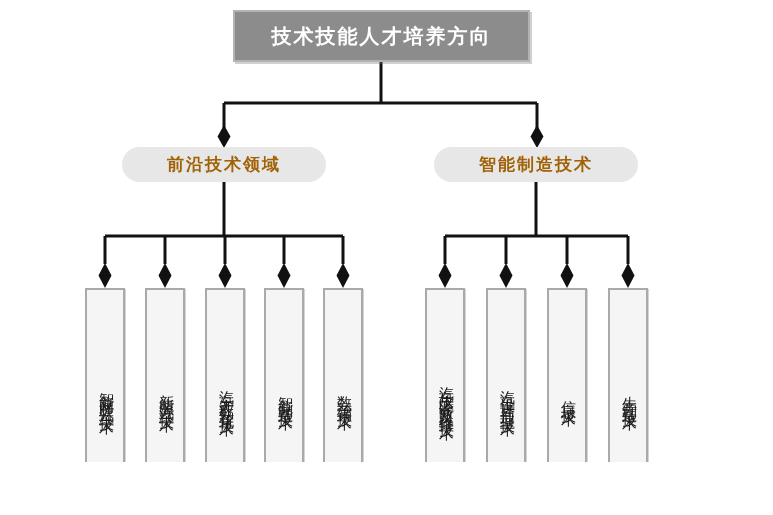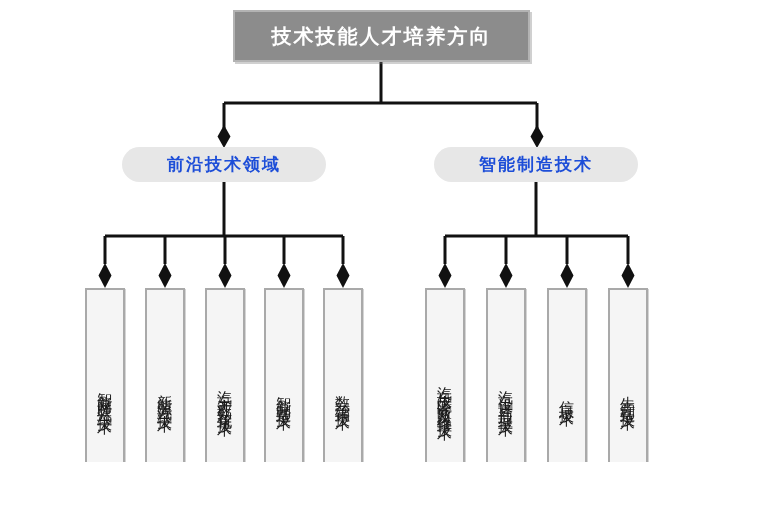--- a/index.html
+++ b/index.html
@@ -7,20 +7,21 @@
     padding: 0;
     background: #ffffff;
     font-family: "Liberation Sans", sans-serif;
   }
   .canvas {
     position: relative;
     width: 773px;
     height: 462px;
     background: #ffffff;
     overflow: hidden;
+    font-family: Liberation Mono, monospace;
   }
   svg.connectors {
     position: absolute;
     left: 0; top: 0;
     width: 773px; height: 515px;
   }
   svg.connectors path {
     fill: none;
     stroke: var(--line, #111111);
     stroke-width: 3;
@@ -54,21 +55,21 @@
     background: var(--pill-fill, #e7e7e7);
     border-radius: 17.5px;
     box-sizing: border-box;
     display: flex;
     align-items: center;
     justify-content: center;
   }
   .pill.left  { left: 122px; }
   .pill.right { left: 434px; }
   .pill span {
-    color: #1d4ed8;
+    color: #a16207;
     font-size: 17px;
     font-weight: bold;
     letter-spacing: 2px;
   }
   .leaf {
     position: absolute;
     top: 288px;
     width: 40px; height: 215px;
     background: var(--leaf-fill, #f5f5f5);
     border: 2px solid var(--leaf-border, #a9a9a9);

